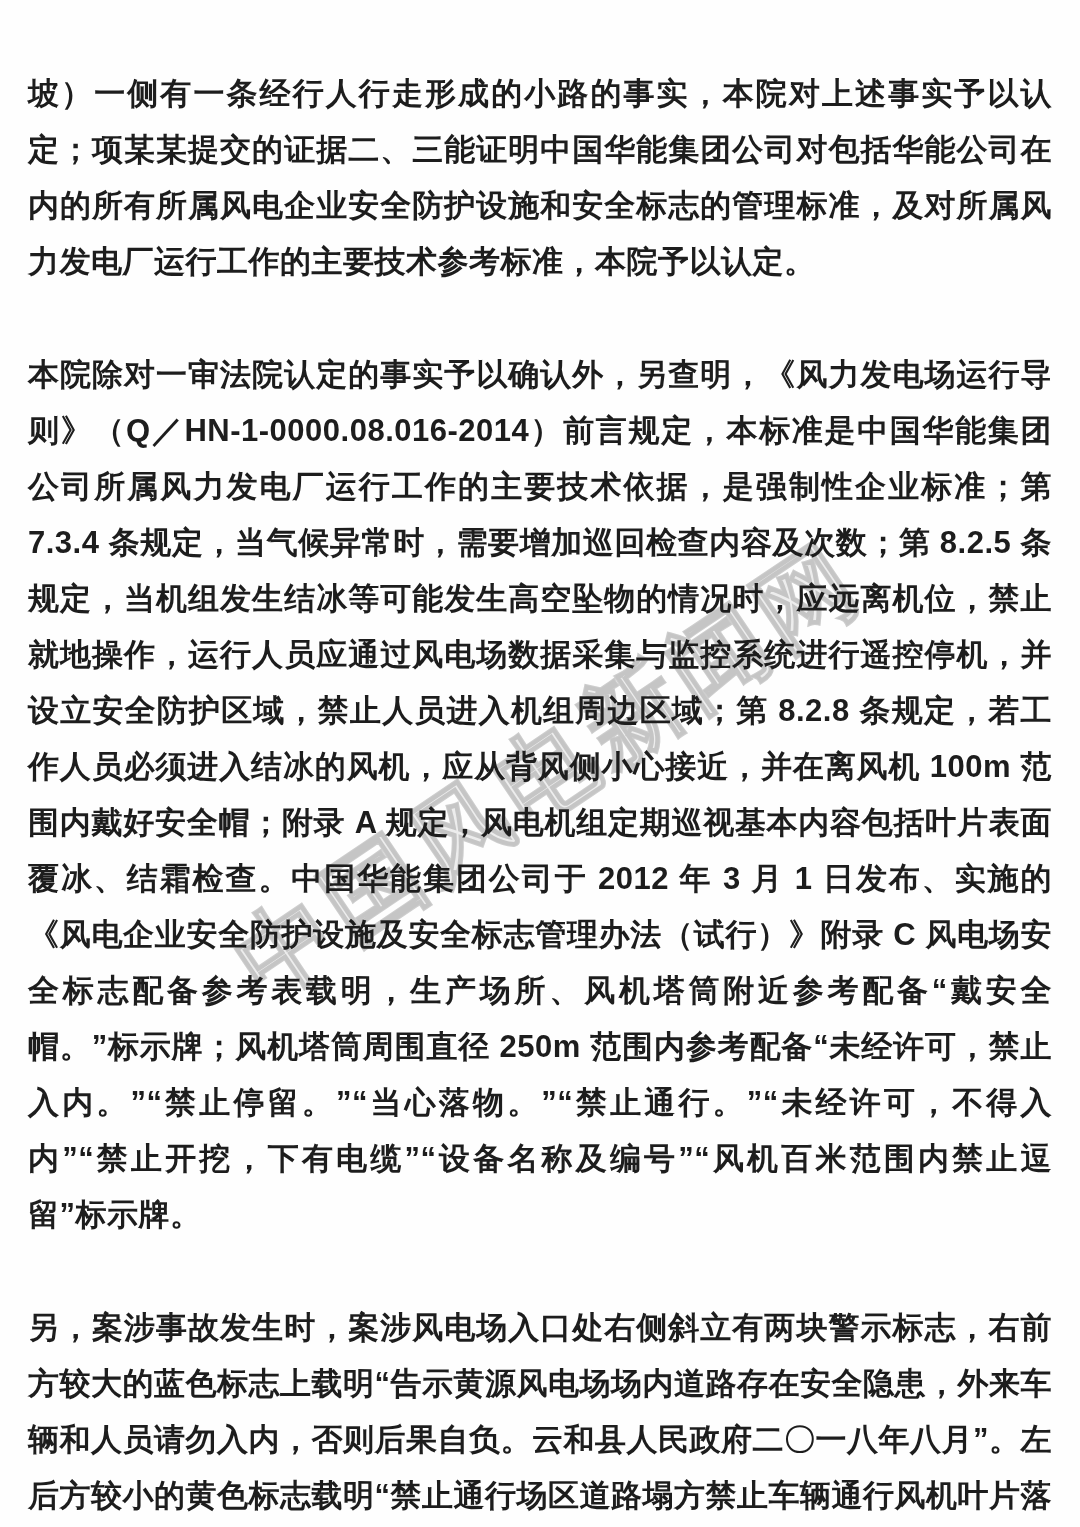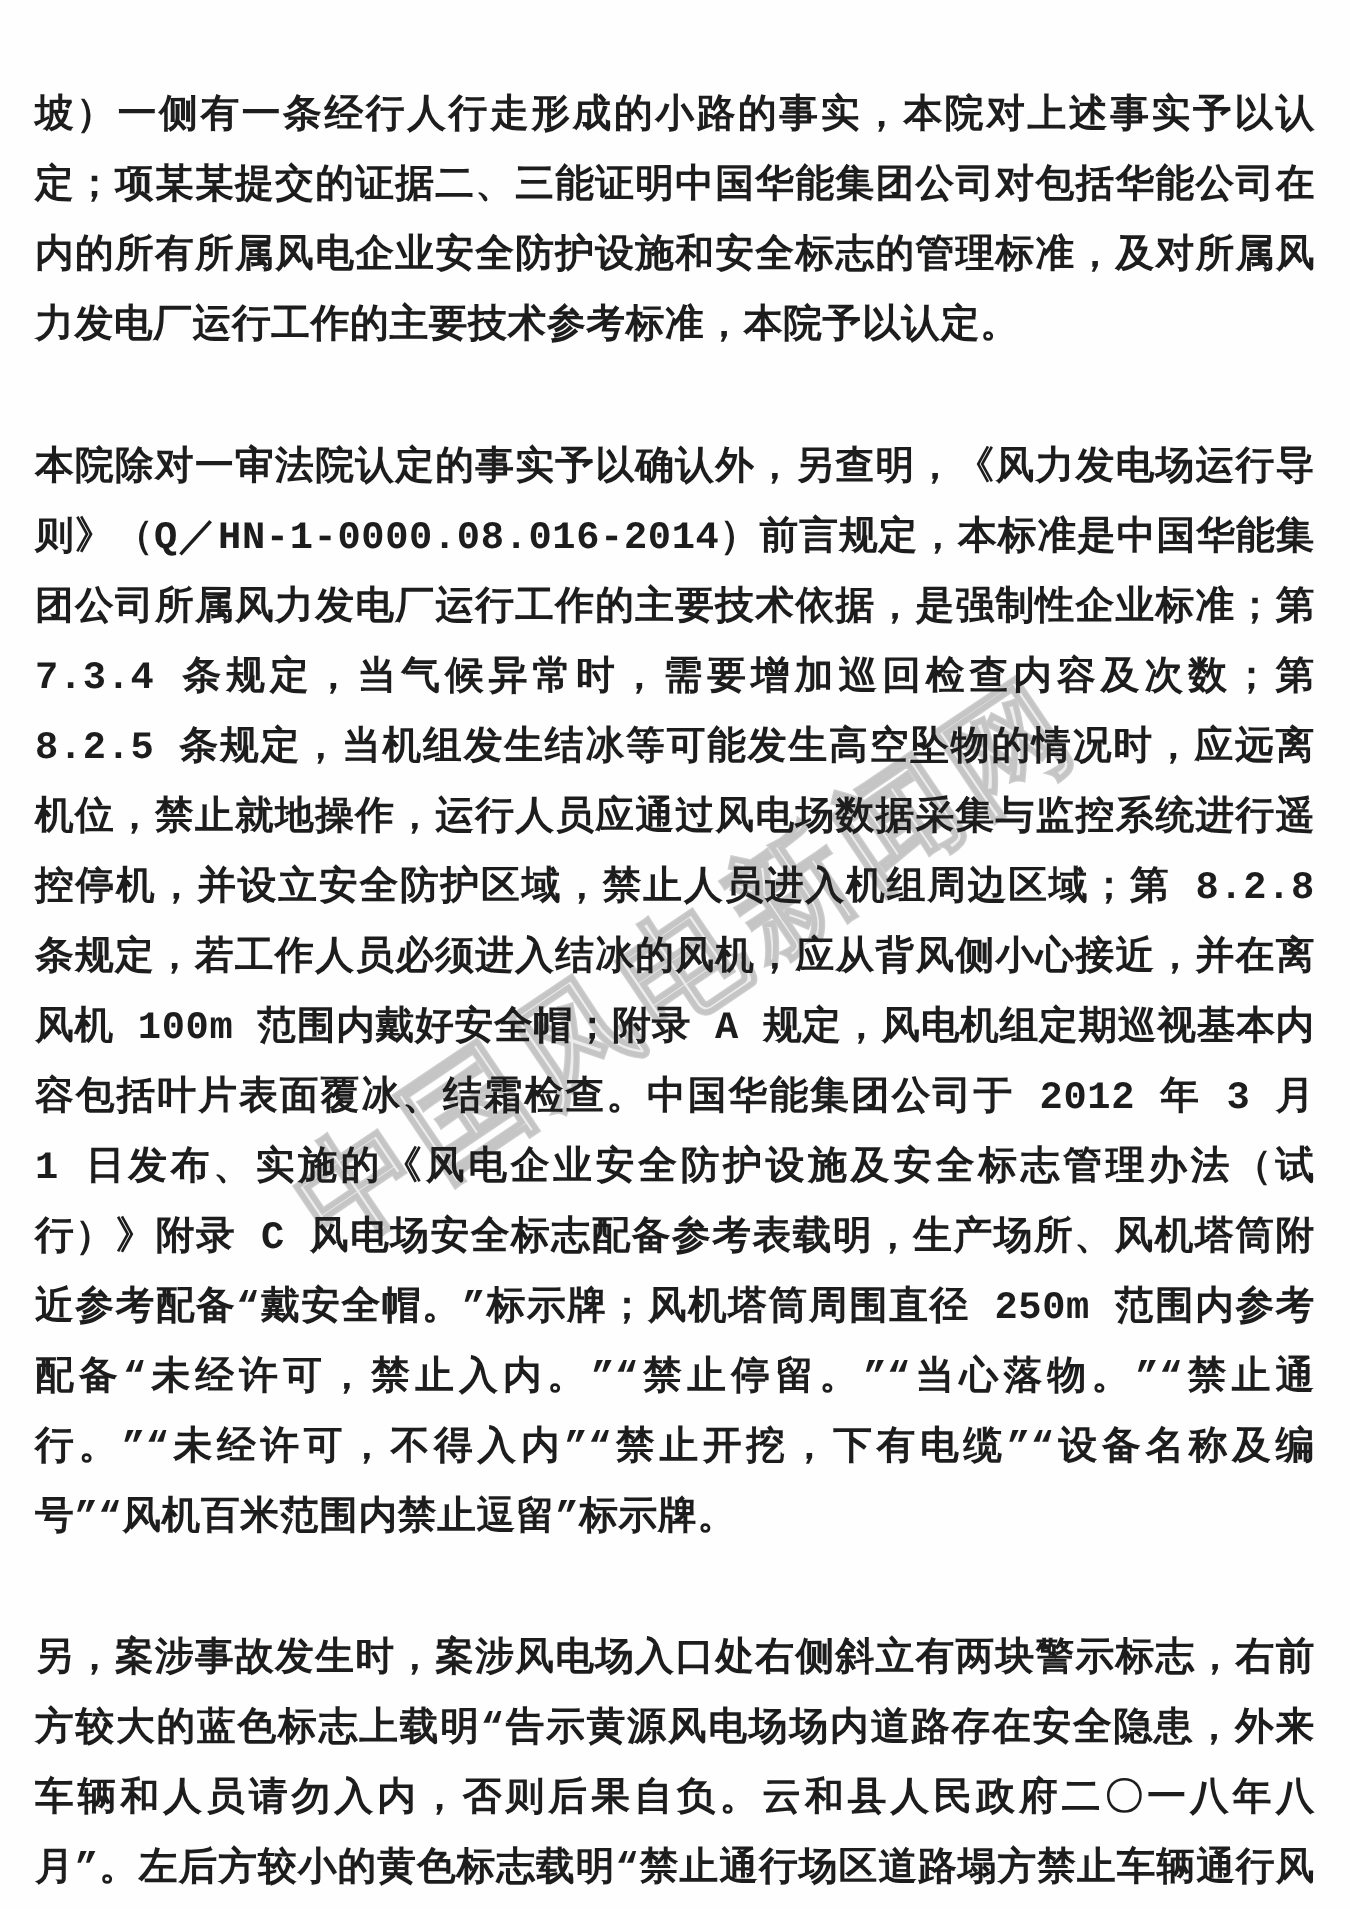--- a/index.html
+++ b/index.html
@@ -39,21 +39,20 @@
     color: #1d1d1d;
     font-size: 31px;
     line-height: 56px;
     font-weight: 600;
     letter-spacing: 0.5px;
     text-align: justify;
     text-justify: inter-character;
   }
   .content p {
     margin: 0 0 57px 0;
-    font-family: Liberation Mono, monospace;
   }
   .content p:last-child {
     margin-bottom: 0;
   }
 </style>
 </head>
 <body>
 
 <div class="page">
 

